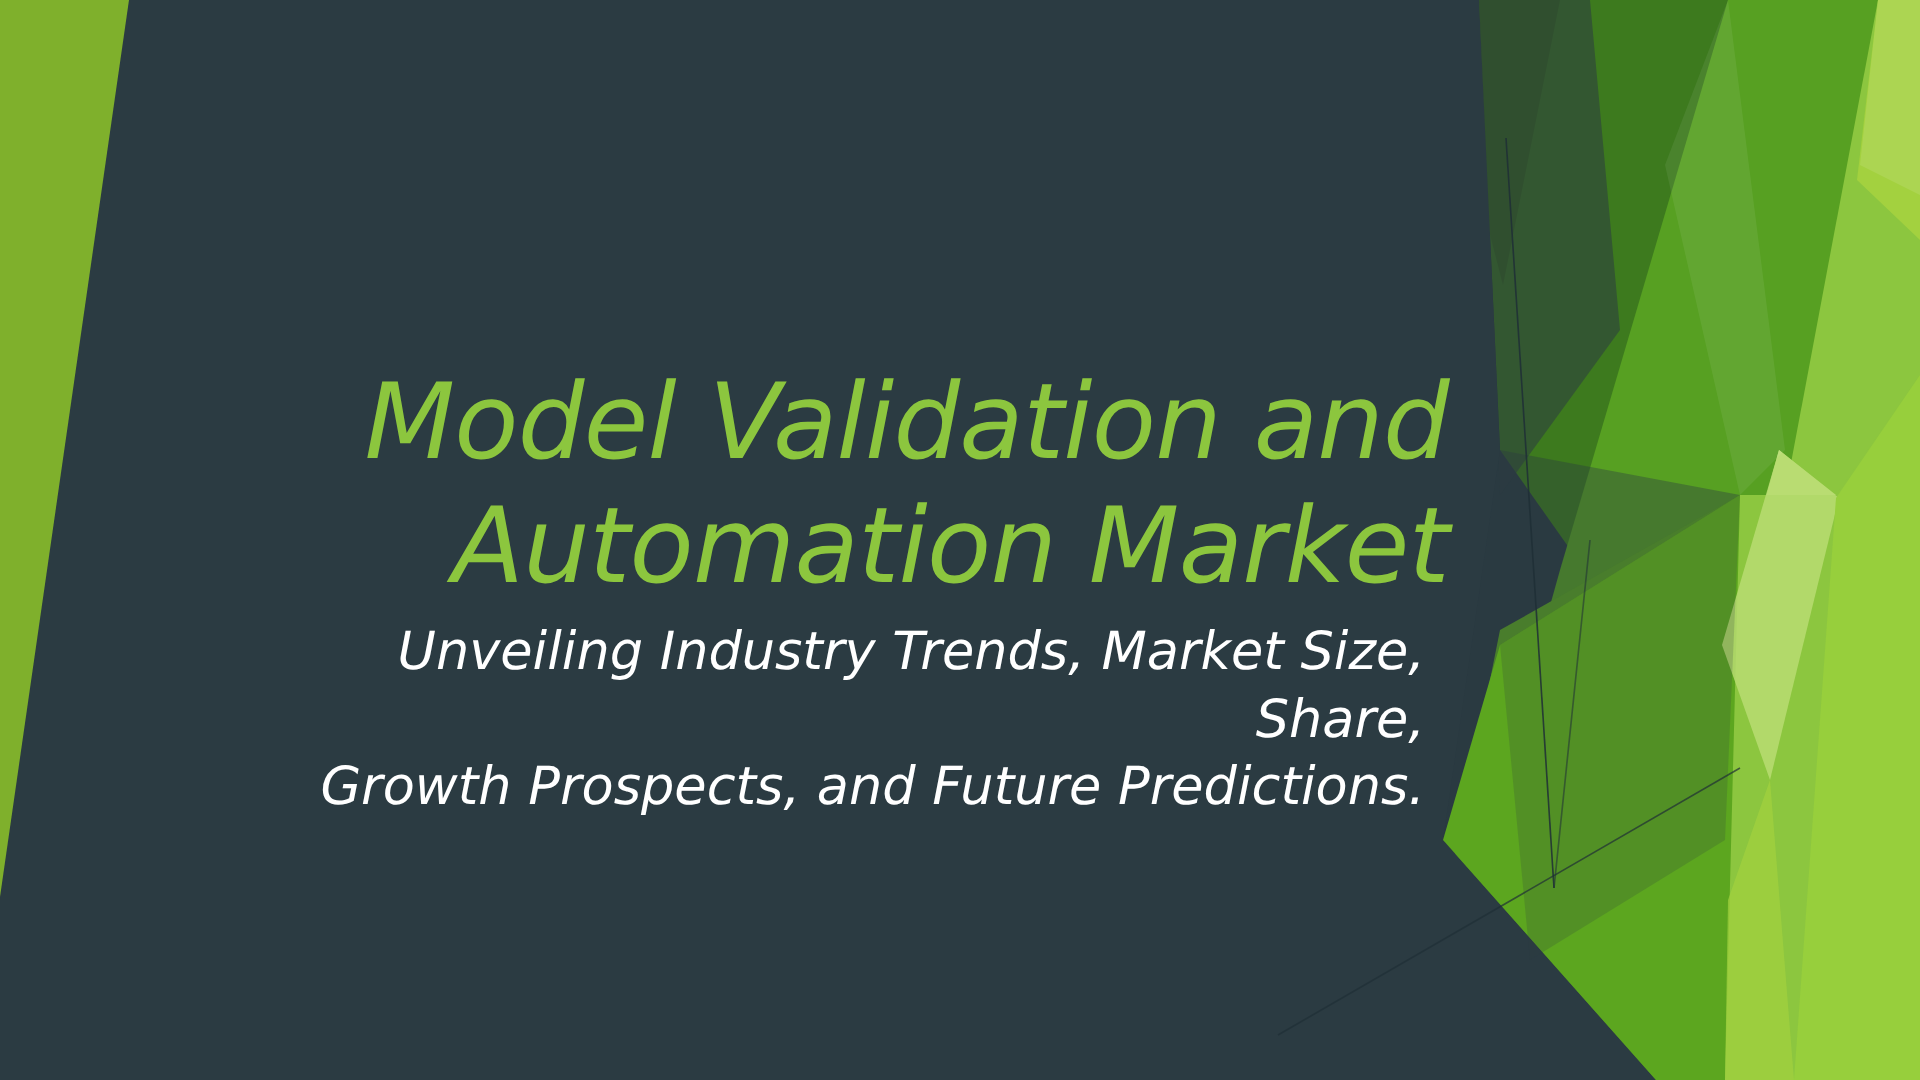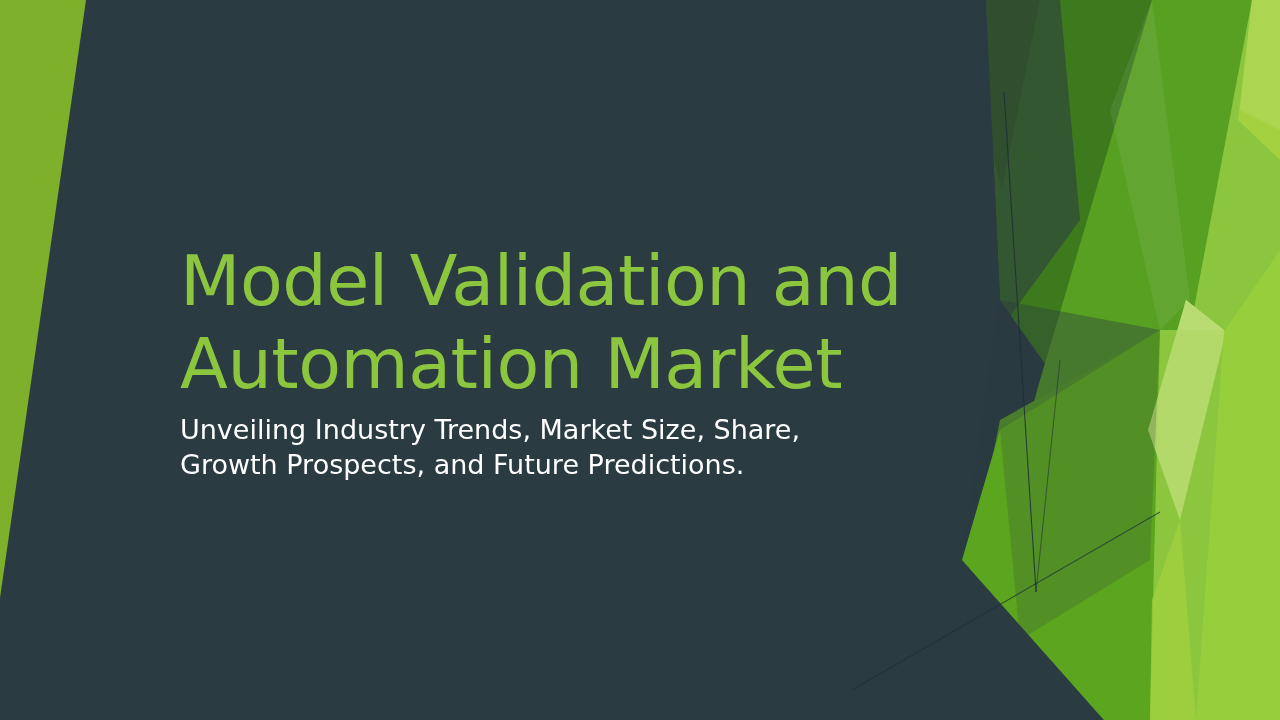--- a/index.html
+++ b/index.html
@@ -20,35 +20,37 @@
     inset: 0;
     width: 1280px;
     height: 720px;
     display: block;
   }
   #text-block {
     position: absolute;
     left: 180px;
     top: 240px;
     width: 786px;
+    text-align: right;
+    font-style: italic;
   }
   #slide-title {
     margin: 0;
     font-family: "DejaVu Sans", sans-serif;
     font-size: 70px;
     line-height: 1.18;
     font-weight: 400;
     letter-spacing: -0.5px;
     color: #8cc63e;
     white-space: pre-line;
   }
   #slide-subtitle {
-    margin: 8px 0 0 0;
+    margin: 8px 16px 0 0;
     font-family: "DejaVu Sans", sans-serif;
-    font-size: 27px;
+    font-size: 35px;
     line-height: 1.28;
     font-weight: 400;
     color: #ffffff;
     white-space: pre-line;
   }
 </style>
 </head>
 <body>
 
 <div id="slide">

